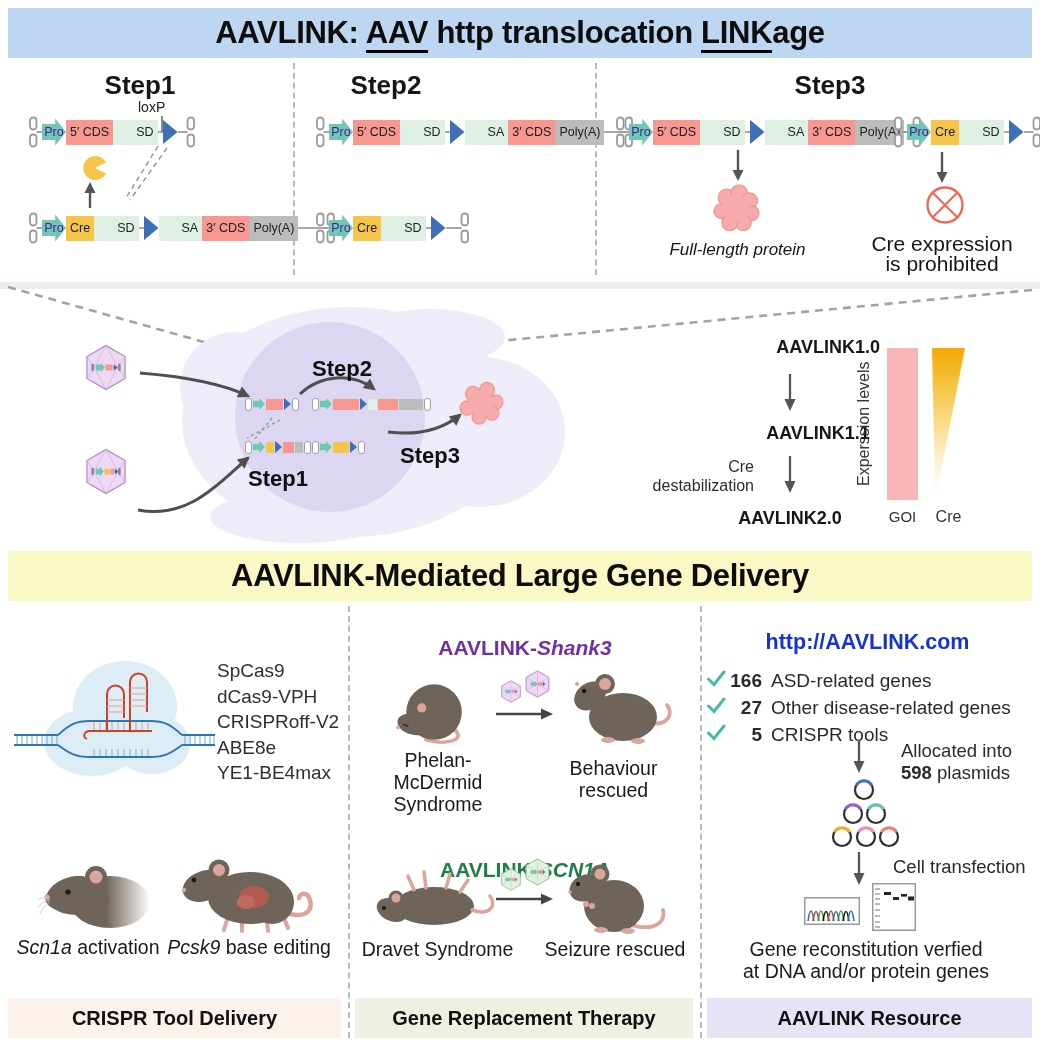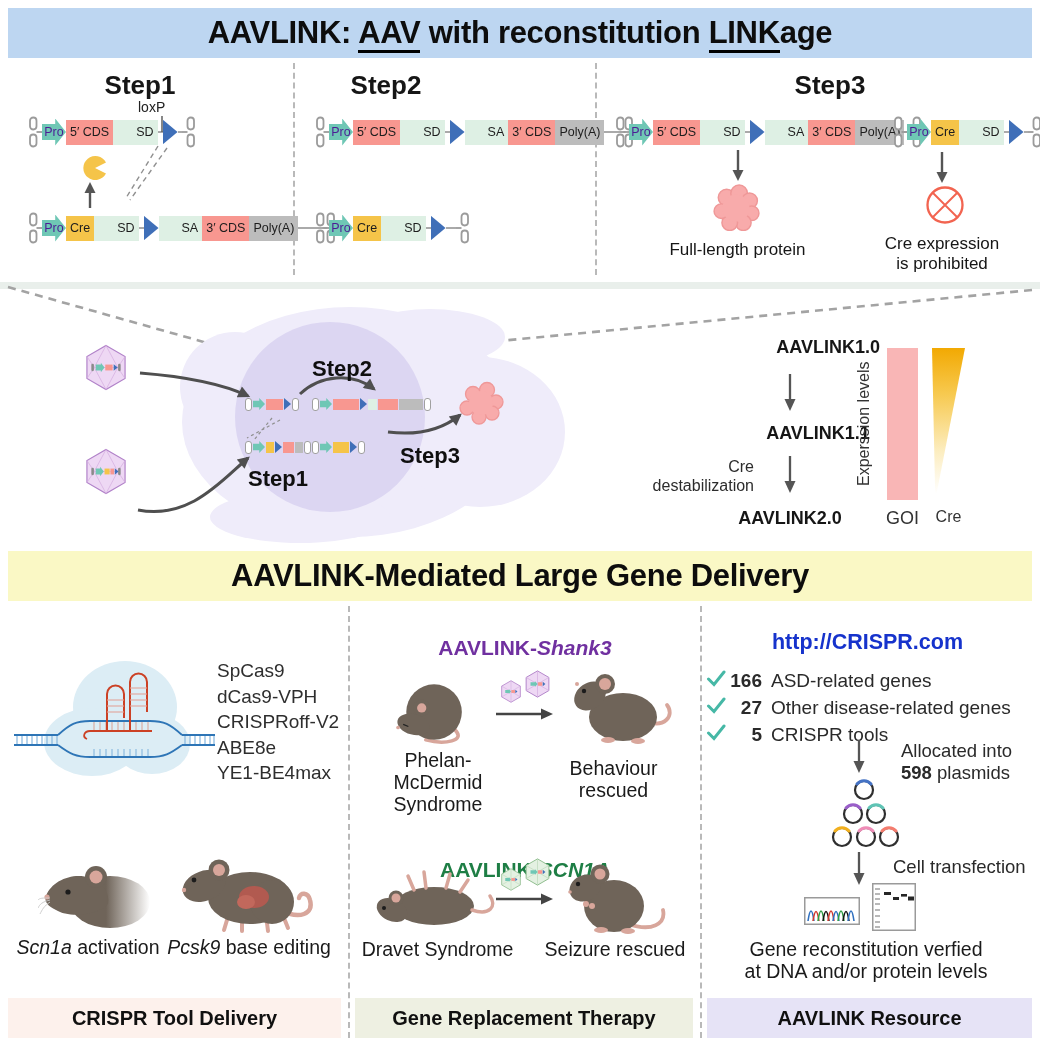--- a/index.html
+++ b/index.html
@@ -56,21 +56,21 @@
   .smalltxt{font-size:18.5px;color:#2a2a2a;line-height:22px;}
   .footbox{top:998px;height:40px;display:flex;align-items:center;justify-content:center;
            font-weight:bold;font-size:20px;color:#101010;}
 </style>
 </head>
 <body>
 
 <div class="page">
 
   <div class="a banner" style="top:8px;background:#bdd6f1;">
-    <span><span>AAVLINK: </span><span class="u">AAV</span><span> with reconstitution </span><span class="u">LINK</span><span>age</span></span>
+    <span><span>AAVLINK: </span><span class="u">AAV</span><span> http translocation </span><span class="u">LINK</span><span>age</span></span>
   </div>
 
   <div class="a vdash" style="left:293px;top:63px;height:212px;"></div>
   <div class="a vdash" style="left:595px;top:63px;height:212px;"></div>
 
   <div class="a ctr b" style="left:60px;top:70px;width:160px;font-size:26px;">Step1</div>
   <div class="a ctr b" style="left:306px;top:70px;width:160px;font-size:26px;">Step2</div>
   <div class="a ctr b" style="left:740px;top:70px;width:180px;font-size:26px;">Step3</div>
 
   <div class="a" style="left:138px;top:99px;width:48px;font-size:14px;color:#222;">loxP</div>
@@ -259,29 +259,29 @@
           <circle cx="26" cy="10" r="8"></circle>
           <circle cx="36" cy="17" r="7.5"></circle>
         <circle cx="38" cy="29" r="7"></circle>
           <circle cx="30" cy="38" r="7.5"></circle>
           <circle cx="17" cy="38" r="7.5"></circle>
           <circle cx="9" cy="27" r="7"></circle>
       </g>
       <circle cx="23" cy="24" r="13" fill="#f8abab"></circle>
     </svg>
   </div>
-  <div class="a ctr" style="left:655px;top:240px;width:165px;font-size:17px;">Full-length protein</div>
+  <div class="a ctr" style="left:655px;top:240px;width:165px;font-size:17px;font-style:italic;">Full-length protein</div>
 
   <div class="a" style="left:925px;top:185px;">
     <svg width="40" height="40" viewBox="0 0 40 40">
       <circle cx="20" cy="20" r="17.5" fill="none" stroke="#f26450" stroke-width="2.3"></circle>
       <path d="M8 8 L32 32 M32 8 L8 32" stroke="#f26450" stroke-width="1.9"></path>
     </svg>
   </div>
-  <div class="a ctr" style="left:862px;top:234px;width:160px;font-size:17px;line-height:20px;">
+  <div class="a ctr" style="left:862px;top:234px;width:160px;font-size:21px;line-height:20px;">
     <div>Cre expression</div>
     <div>is prohibited</div>
   </div>
 
   <svg class="a" style="left:0;top:282px;pointer-events:none;" width="1040" height="268">
     <defs>
       <marker id="mh" markerUnits="userSpaceOnUse" markerWidth="14" markerHeight="12" viewBox="0 0 10 10" refX="8" refY="5" orient="auto">
           <path d="M0 0 L10 5 L0 10 Z" fill="#4f4f4f"></path>
         </marker>
     </defs>
@@ -413,21 +413,21 @@
     <svg width="14" height="38">
         <line x1="7" y1="0" x2="7" y2="26" stroke="#555" stroke-width="2.3"></line>
         <polygon points="1.5,25 12.5,25 7,37" fill="#555"></polygon>
       </svg>
   </div>
   <div class="a ctr b" style="left:700px;top:508px;width:180px;font-size:18px;">AAVLINK2.0</div>
 
   <div class="a vaxis" style="left:852px;top:348px;width:24px;height:152px;">Experssion levels</div>
   <div class="a goibar" style="left:887px;top:348px;width:31px;height:152px;"></div>
   <div class="a wedge" style="left:932px;top:348px;width:33px;height:152px;"></div>
-  <div class="a ctr" style="left:880px;top:508px;width:45px;font-size:18px;color:#333;">GOI</div>
+  <div class="a ctr" style="left:880px;top:508px;width:45px;font-size:15px;color:#333;">GOI</div>
   <div class="a ctr" style="left:926px;top:508px;width:45px;font-size:16px;color:#333;">Cre</div>
 
   <div class="a banner" style="top:551px;background:#faf8c5;">
     <span>AAVLINK-Mediated Large Gene Delivery</span>
   </div>
 
   <div class="a vdash" style="left:348px;top:606px;height:432px;"></div>
   <div class="a vdash" style="left:700px;top:606px;height:432px;"></div>
 
   <div class="a" style="left:12px;top:652px;">
@@ -678,21 +678,21 @@
       <circle cx="14" cy="36" r="1.8" fill="#d8a69b"></circle>
       <circle cx="30" cy="48" r="3" fill="#d8a69b"></circle>
         <circle cx="36" cy="50" r="3" fill="#d8a69b"></circle>
       <ellipse cx="45" cy="74" rx="7" ry="3" fill="#d8a69b"></ellipse>
         <ellipse cx="72" cy="75" rx="7" ry="3" fill="#d8a69b"></ellipse>
     </svg>
   </div>
   <div class="a ctr cap" style="left:355px;top:938px;width:165px;">Dravet Syndrome</div>
   <div class="a ctr cap" style="left:540px;top:938px;width:150px;">Seizure rescued</div>
 
-  <div class="a ctr url" style="left:710px;top:630px;width:315px;">http://CRISPR.com</div>
+  <div class="a ctr url" style="left:710px;top:630px;width:315px;">http://AAVLINK.com</div>
   <div class="a" style="left:706px;top:668px;">
     <div class="chkrow">
       <span><svg width="20" height="20" viewBox="0 0 20 20">
             <path d="M2.5 11 L8 16.5 L18 4" stroke="#46b8a6" stroke-width="3" fill="none" stroke-linecap="round"></path>
           </svg></span>
       <span class="num">166</span>
       <span class="lbl">ASD-related genes</span>
     </div>
     <div class="chkrow">
       <span><svg width="20" height="20" viewBox="0 0 20 20">
@@ -780,21 +780,21 @@
           <line x1="3" y1="44" x2="8" y2="44"></line>
       </g>
       <rect x="12" y="9" width="7" height="3" fill="#262626"></rect>
       <rect x="21" y="14" width="6" height="3" fill="#262626"></rect>
       <rect x="29" y="11" width="6" height="2.6" fill="#262626"></rect>
       <rect x="36" y="13.5" width="6" height="4" fill="#262626"></rect>
     </svg>
   </div>
   <div class="a ctr cap" style="left:703px;top:938px;width:326px;">
     <div>Gene reconstitution verfied</div>
-    <div>at DNA and/or protein levels</div>
+    <div>at DNA and/or protein genes</div>
   </div>
 
   <div class="a footbox" style="left:8px;width:333px;background:#fdf1ec;">
     <span>CRISPR Tool Delivery</span>
   </div>
   <div class="a footbox" style="left:355px;width:338px;background:#eef0e2;">
     <span>Gene Replacement Therapy</span>
   </div>
   <div class="a footbox" style="left:707px;width:325px;background:#e6e3f6;">
     <span>AAVLINK Resource</span>

